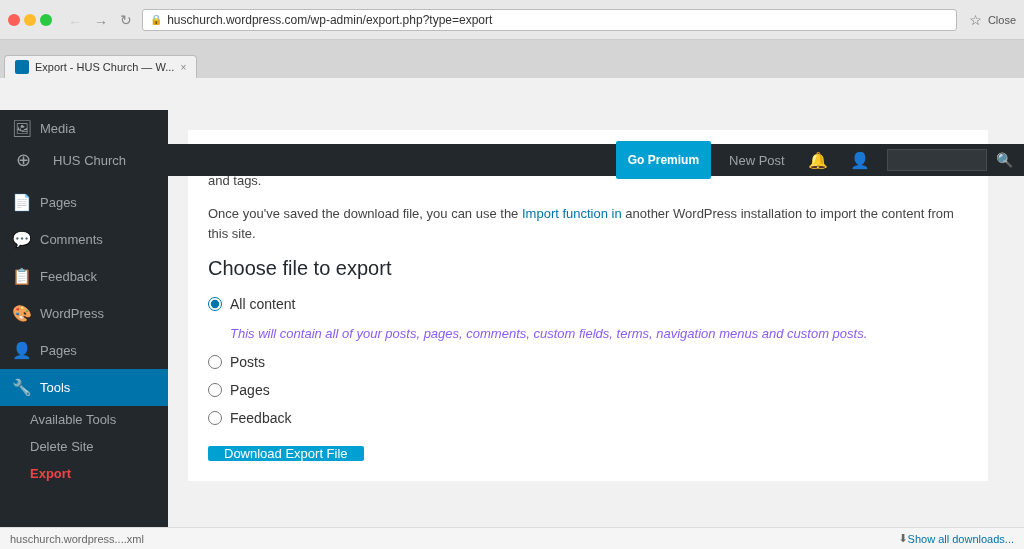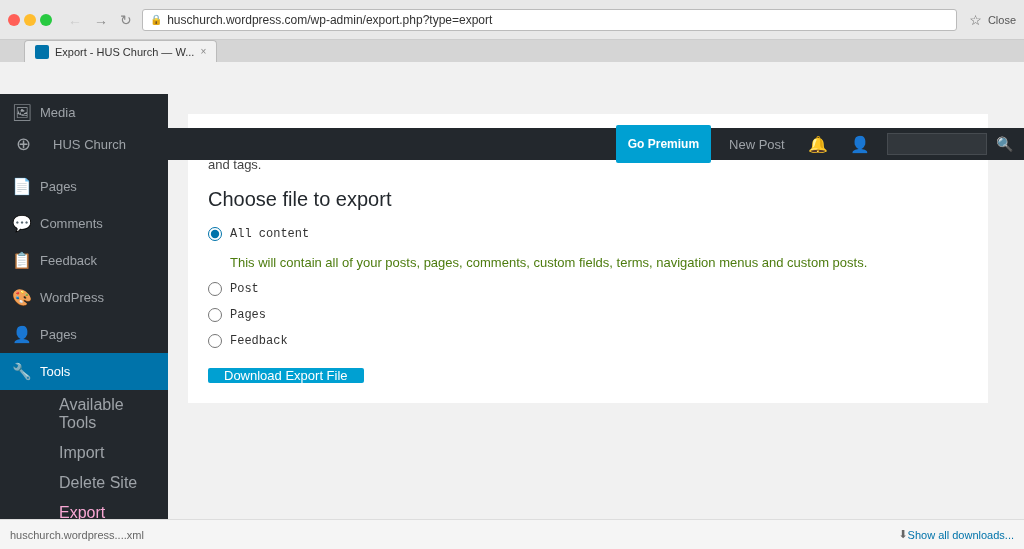--- a/index.html
+++ b/index.html
@@ -14,21 +14,21 @@
     .btn-max { background: #28ca41; }
     .nav-arrows { display: flex; gap: 4px; margin-left: 6px; }
     .nav-arrow { background: none; border: none; cursor: pointer; color: #888; font-size: 14px; padding: 2px 4px; }
     .nav-arrow.disabled { color: #ccc; }
     .address-bar { flex: 1; background: white; border: 1px solid #bbb; border-radius: 3px; height: 22px; display: flex; align-items: center; padding: 0 8px; font-size: 12px; color: #333; }
     .address-icon { color: #888; margin-right: 4px; font-size: 10px; }
     .browser-actions { display: flex; gap: 6px; align-items: center; margin-left: 6px; }
     .browser-action-btn { background: none; border: none; cursor: pointer; color: #666; font-size: 14px; }
 
     
-    .tab-bar { background: #d5d5d5; height: 22px; display: flex; padding-left: 24px; }
+    .tab-bar { background: #d5d5d5; height: 38px; display: flex; align-items: flex-end; padding-left: 4px; }
     .tab { background: #f1f1f1; border: 1px solid #bbb; border-bottom: none; border-radius: 4px 4px 0 0; padding: 4px 10px; font-size: 11px; color: #333; display: flex; align-items: center; gap: 6px; min-width: 150px; max-width: 200px; }
     .tab-favicon { width: 14px; height: 14px; background: #0073aa; border-radius: 2px; display: inline-block; flex-shrink: 0; }
     .tab-close { color: #888; font-size: 10px; cursor: pointer; margin-left: auto; }
 
     
     .wp-admin { display: flex; height: calc(549px - 66px); }
 
     
     .admin-bar { background: #23282d; height: 32px; display: flex; align-items: center; padding: 0 10px; gap: 10px; position: absolute; top: 66px; left: 0; right: 0; z-index: 100; }
     .admin-bar-logo { color: #9ea3a8; font-size: 18px; padding: 0 6px; }
@@ -38,42 +38,42 @@
     .new-post-btn { color: #9ea3a8; font-size: 13px; cursor: pointer; padding: 0 8px; }
     .admin-bar-icon { color: #9ea3a8; font-size: 16px; cursor: pointer; padding: 0 6px; }
     .admin-bar-search { background: #32373c; border: 1px solid #464b50; color: #aaa; padding: 2px 8px; height: 22px; font-size: 12px; width: 100px; }
     .admin-search-btn { background: none; border: none; color: #9ea3a8; cursor: pointer; font-size: 14px; }
 
     
     .sidebar { width: 168px; background: #23282d; color: #9ea3a8; padding-top: 0; overflow-y: auto; flex-shrink: 0; margin-top: 32px; }
     .sidebar-item { display: flex; align-items: center; gap: 8px; padding: 9px 12px; cursor: pointer; font-size: 13px; color: #9ea3a8; text-decoration: none; }
     .sidebar-item.active { background: #0073aa; color: white; }
     .sidebar-item .icon { font-size: 16px; width: 20px; text-align: center; flex-shrink: 0; }
-    .sidebar-subitem { padding: 6px 12px 6px 59px; cursor: pointer; color: #9ea3a8; font-size: 16px; }
+    .sidebar-subitem { padding: 6px 12px 6px 30px; cursor: pointer; color: #9ea3a8; font-size: 13px; }
     .sidebar-subitem.active { color: white; }
 
     
     .main-content { flex: 1; margin-top: 32px; overflow-y: auto; background: #f1f1f1; padding: 20px 20px 20px 20px; }
     .content-area { background: white; padding: 20px; max-width: 800px; }
 
     .content-text { color: #444; line-height: 1.6; font-size: 13px; margin-bottom: 12px; }
     .content-text a { color: #0073aa; text-decoration: none; }
 
     h2.section-title { font-size: 20px; font-weight: 400; color: #23282d; margin-bottom: 16px; margin-top: 8px; }
 
     .radio-group { margin-bottom: 12px; }
     .radio-option { display: flex; align-items: center; gap: 8px; margin-bottom: 12px; cursor: pointer; }
     .radio-option input[type="radio"] { width: 14px; height: 14px; cursor: pointer; accent-color: #0073aa; }
-    .radio-label { font-size: 12px; color: #333; font-family: Liberation Mono, monospace; }
-    .radio-description { font-size: 13px; color: #4d7c0f; margin-left: 22px; margin-bottom: 10px; line-height: 1.5; }
+    .radio-label { font-size: 14px; color: #333; }
+    .radio-description { font-size: 13px; color: #8b5cf6; font-style: italic; margin-left: 22px; margin-bottom: 10px; line-height: 1.5; }
 
     .download-btn { background: #00a0d2; color: white; border: none; padding: 0 16px; font-size: 13px; cursor: pointer; border-radius: 2px; margin-top: 8px; }
 
     
-    .status-bar { background: #f5f5f5; border-top: 1px solid #ddd; height: 30px; display: flex; align-items: center; padding: 0 10px; font-size: 11px; color: #666; position: fixed; bottom: 0; left: 0; right: 0; }
+    .status-bar { background: #f5f5f5; border-top: 1px solid #ddd; height: 22px; display: flex; align-items: center; padding: 0 10px; font-size: 11px; color: #666; position: fixed; bottom: 0; left: 0; right: 0; }
     .status-url { flex: 1; }
     .status-downloads { color: #0073aa; cursor: pointer; margin-left: auto; display: flex; align-items: center; gap: 4px; }
   </style>
 </head>
 <body>
 
 <div class="browser-chrome">
   <div class="browser-controls">
     <button class="browser-btn btn-close"></button>
     <button class="browser-btn btn-min"></button>
@@ -145,46 +145,50 @@
       </div>
       <div class="sidebar-item">
         <span class="icon">👤</span>
         <span>Pages</span>
       </div>
       <div class="sidebar-item active">
         <span class="icon">🔧</span>
         <span>Tools</span>
       </div>
       <div class="sidebar-subitem">Available Tools</div>
-      <div class="sidebar-subitem">Import</div>
       <div class="sidebar-subitem">Delete Site</div>
-      <div class="sidebar-subitem active" style="color:#f9a8d4;">Export</div>
+      <div class="sidebar-subitem active" style="color:#ef4444;font-weight:bold;">Export</div>
     </div>
 
     <div class="main-content">
       <div class="content-area">
 
         <p class="content-text">
           <span>This format, which we call WordPress Extended RSS or WXR, will contain your posts, pages, comments, custom fields, categories, and tags.</span>
         </p>
 
+        <p class="content-text">
+          <span>Once you've saved the download file, you can use the</span>
+          <a href="#">Import function in</a>
+          <span>another WordPress installation to import the content from this site.</span>
+        </p>
 
         <h2 class="section-title">Choose file to export</h2>
 
         <div class="radio-group">
 
           <label class="radio-option">
             <input type="radio" name="export_type" value="all" checked="" style="">
             <span class="radio-label">All content</span>
           </label>
           <p class="radio-description">This will contain all of your posts, pages, comments, custom fields, terms, navigation menus and custom posts.</p>
 
           <label class="radio-option">
             <input type="radio" name="export_type" value="posts" style="">
-            <span class="radio-label">Post</span>
+            <span class="radio-label">Posts</span>
           </label>
 
           <label class="radio-option">
             <input type="radio" name="export_type" value="pages" style="">
             <span class="radio-label">Pages</span>
           </label>
 
           <label class="radio-option">
             <input type="radio" name="export_type" value="feedback" style="">
             <span class="radio-label">Feedback</span>

